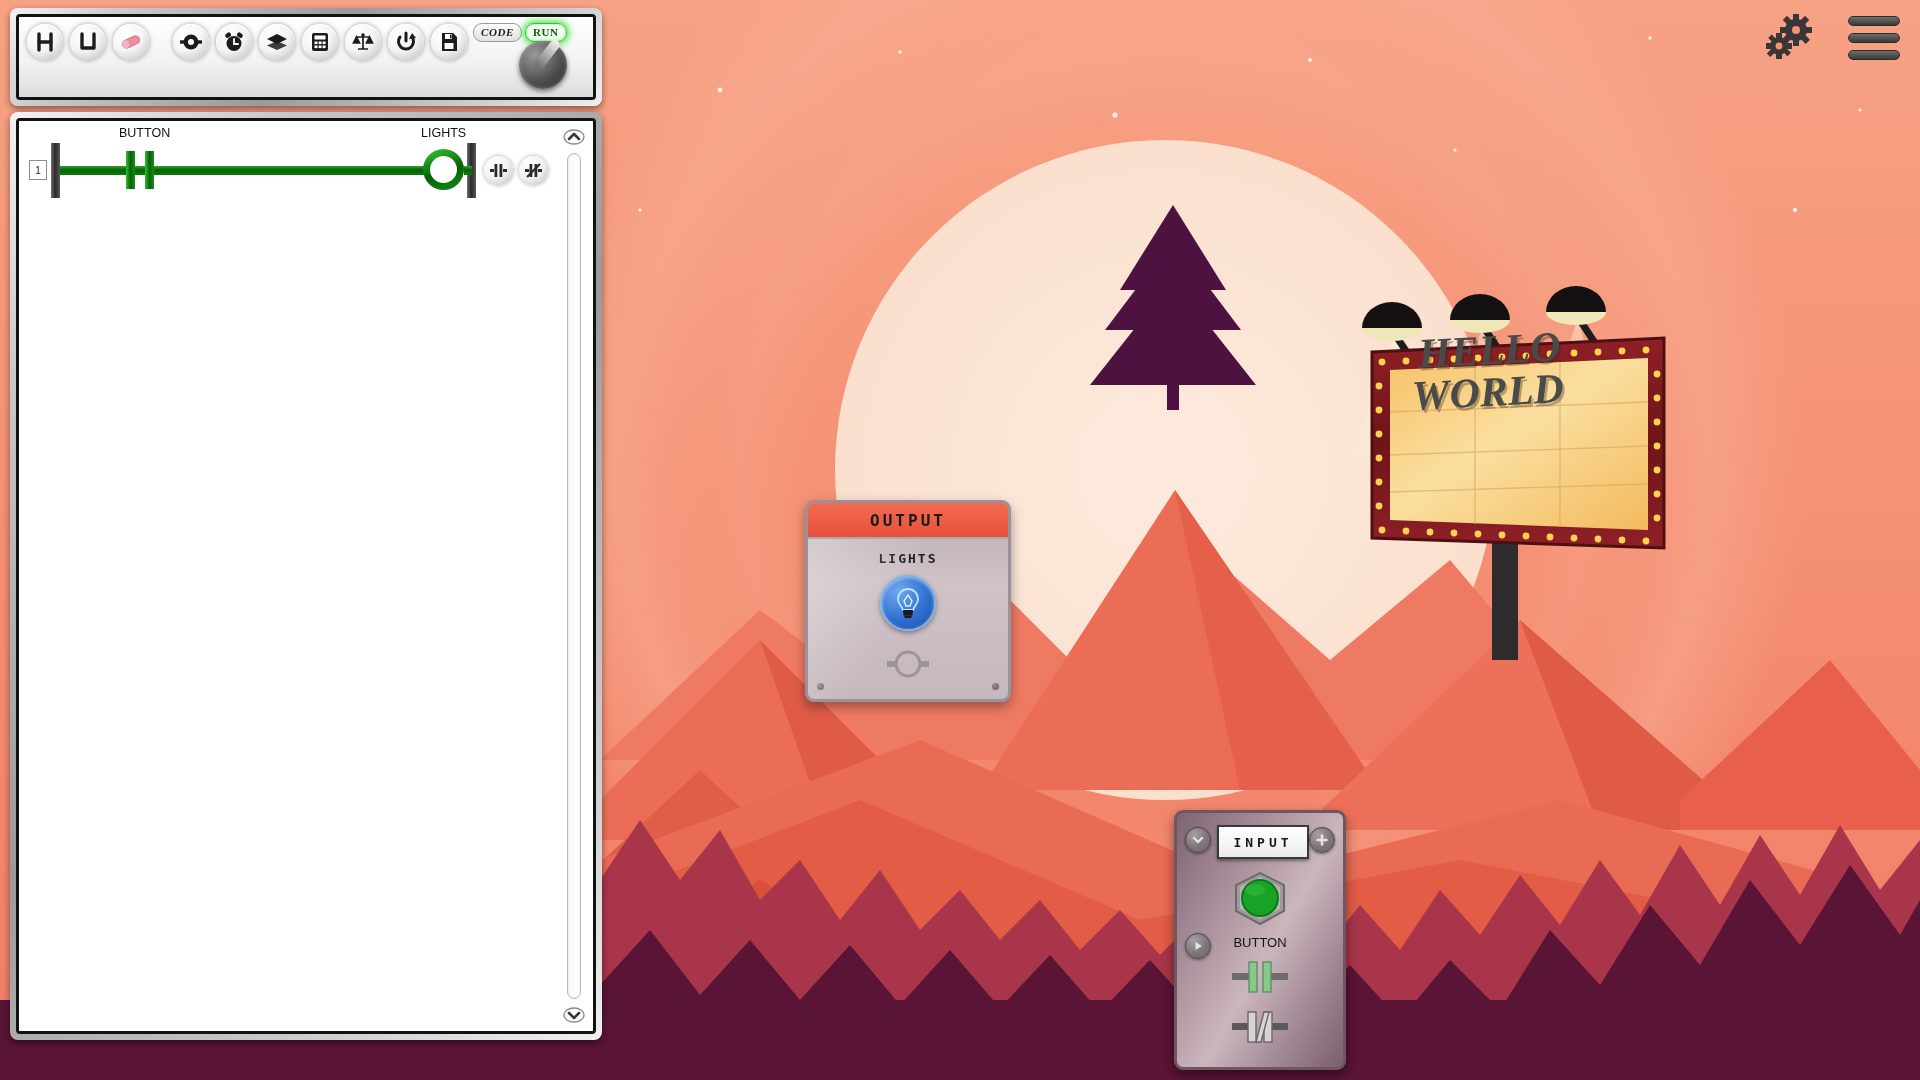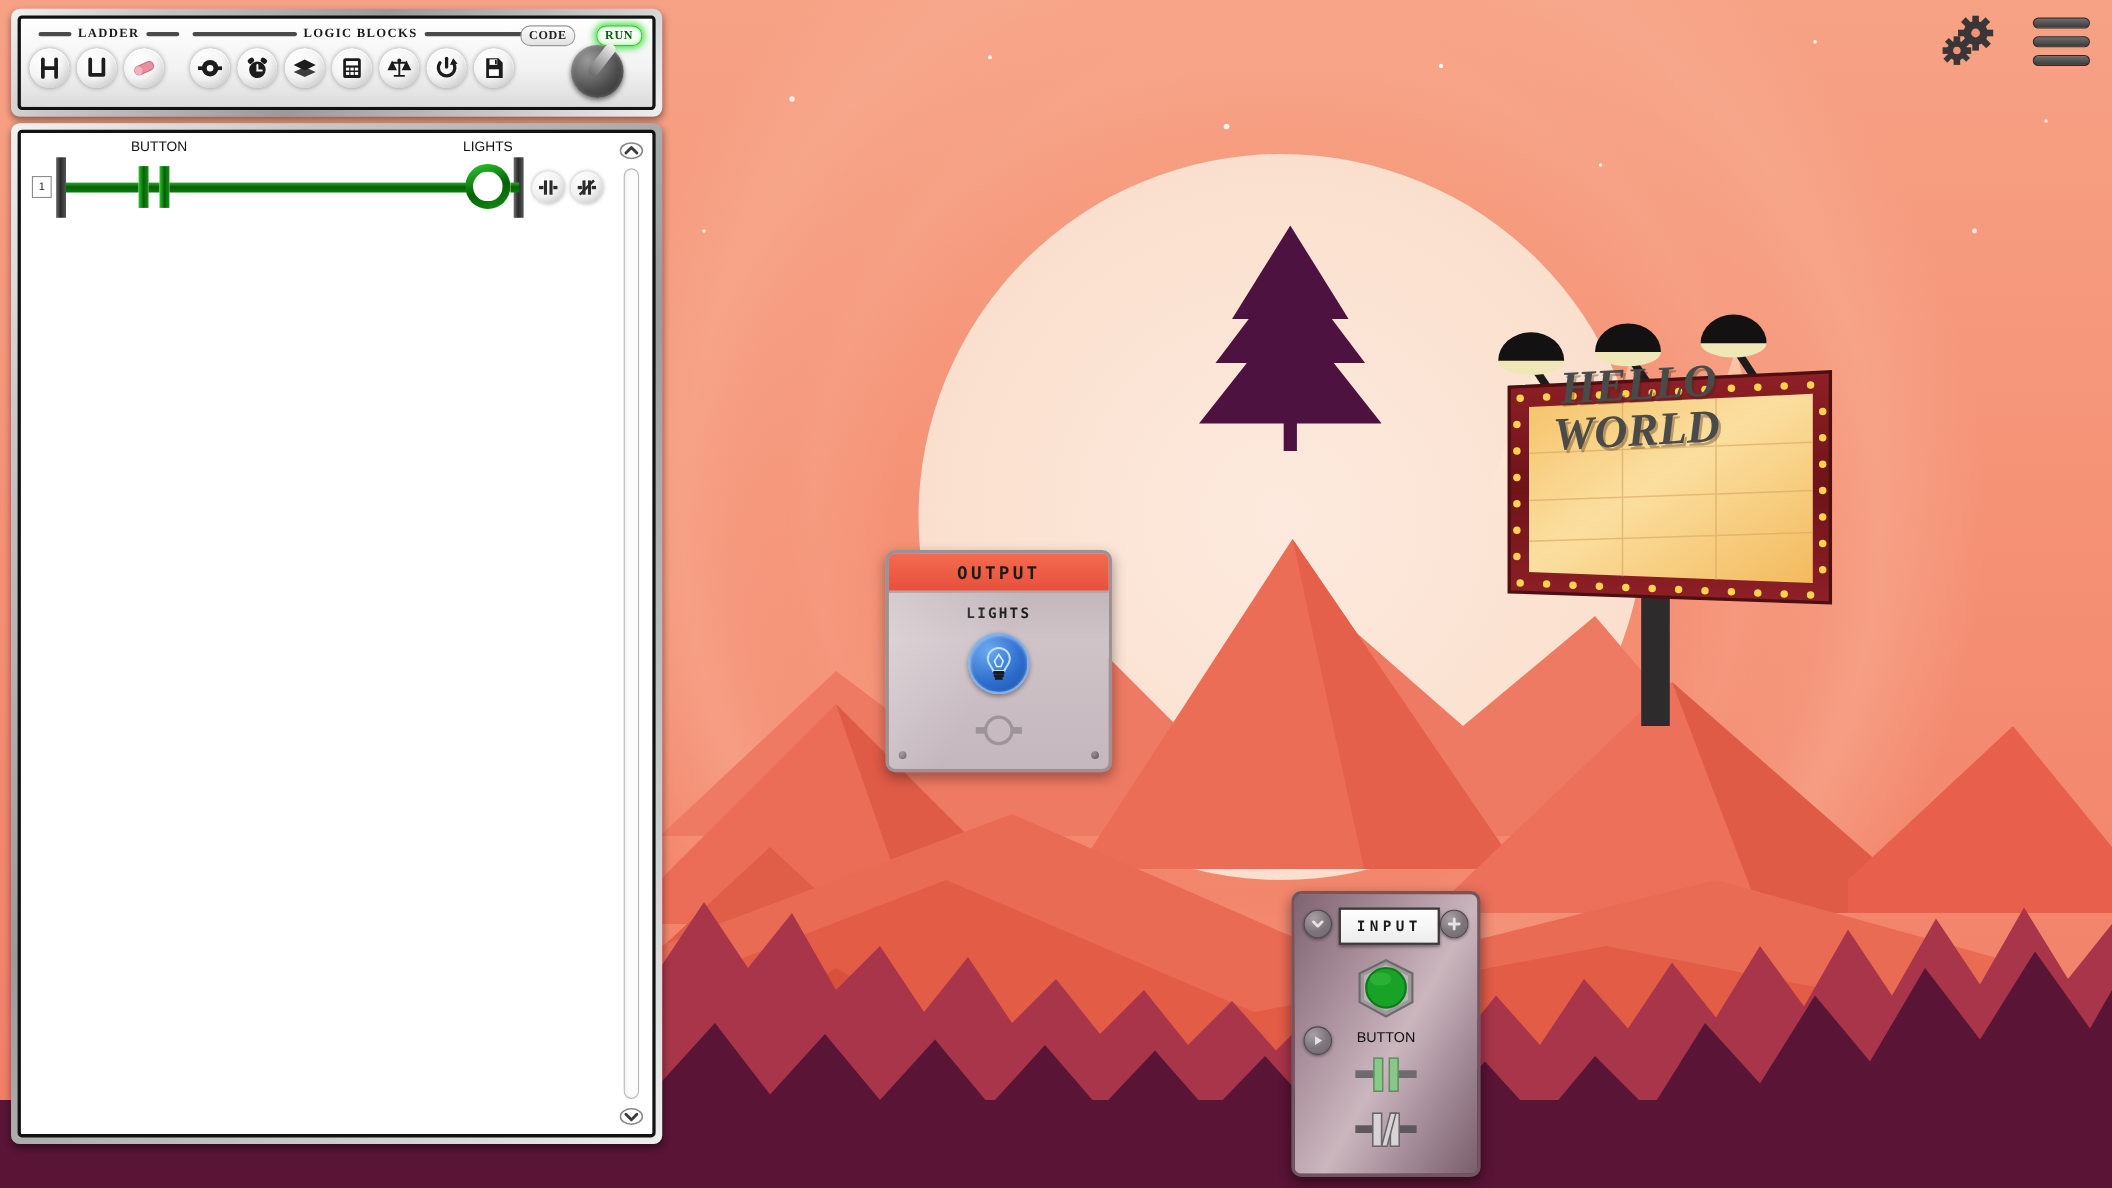--- a/index.html
+++ b/index.html
@@ -76,23 +76,23 @@
   .tb-right { position: absolute; right: 10px; top: 2px; width: 110px; height: 74px; }
   .pill {
     position: absolute; top: 4px;
     padding: 2px 7px 3px 7px; border-radius: 9px;
     font-family: "Liberation Serif", serif; font-weight: bold;
     font-size: 11px; letter-spacing: .6px; text-align: center;
     background: linear-gradient(#fdfdfd,#e2e2e2);
     border: 1px solid #9a9a9a; color: #222;
     cursor: pointer; line-height: 1.1;
   }
-  .pill.code { left: 0; }
+  .pill.code { left: 0; font-style: italic; }
   .pill.run {
-    left: 69px; color: #0a5f14; border-color: #1fd21f;
+    left: 52px; color: #0a5f14; border-color: #1fd21f;
     background: linear-gradient(#fdfdfd,#eaffe8);
     box-shadow: 0 0 7px 2px rgba(40,220,40,.85), inset 0 0 3px rgba(40,200,40,.5);
   }
   .knob {
     position: absolute; left: 46px; top: 22px; width: 48px; height: 48px;
     border-radius: 50%;
     background: radial-gradient(circle at 32% 28%, #9a9a9a, #4b4b4b 60%, #2a2a2a 100%);
     box-shadow: 0 2px 5px rgba(0,0,0,.55), inset 0 0 4px rgba(255,255,255,.35);
     cursor: pointer;
   }
@@ -459,32 +459,20 @@
     <i></i>
     <i></i>
   </div>
 </div>
 
 <div id="editor">
 
   <div id="toolbar-window" class="bezel">
     <div class="bezel-inner">
       <div class="toolbar-surface">
-        <div class="tb-headers">
-          <div class="tb-group-title tb-g1">
-            <span class="tb-rule a"></span>
-            <span>LADDER</span>
-            <span class="tb-rule b"></span>
-          </div>
-          <div class="tb-group-title tb-g2">
-            <span class="tb-rule a"></span>
-            <span>LOGIC BLOCKS</span>
-            <span class="tb-rule b"></span>
-          </div>
-        </div>
 
         <div class="tb-buttons">
 
           <div class="tb-btn">
             <svg width="22" height="22" viewBox="0 0 22 22">
                 <g stroke="#1c1c1c" stroke-width="3.4" fill="none" stroke-linecap="round">
                   <path d="M5 3 V19"></path>
                   <path d="M17 3 V19"></path>
                   <path d="M5 11 H17"></path>
                 </g>

